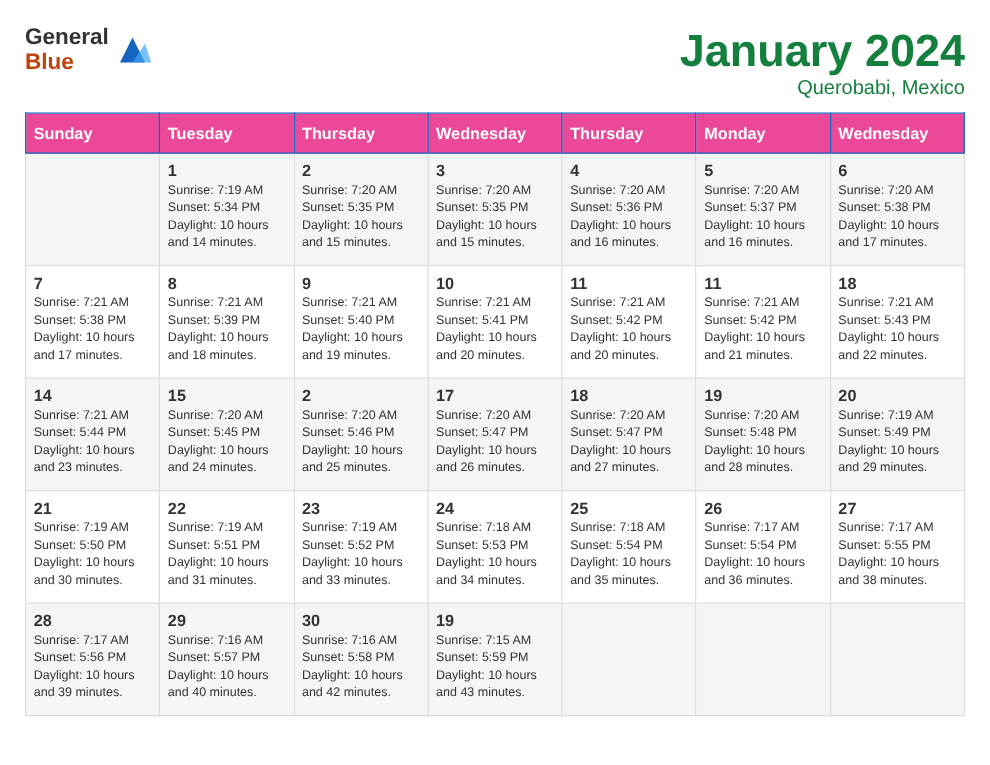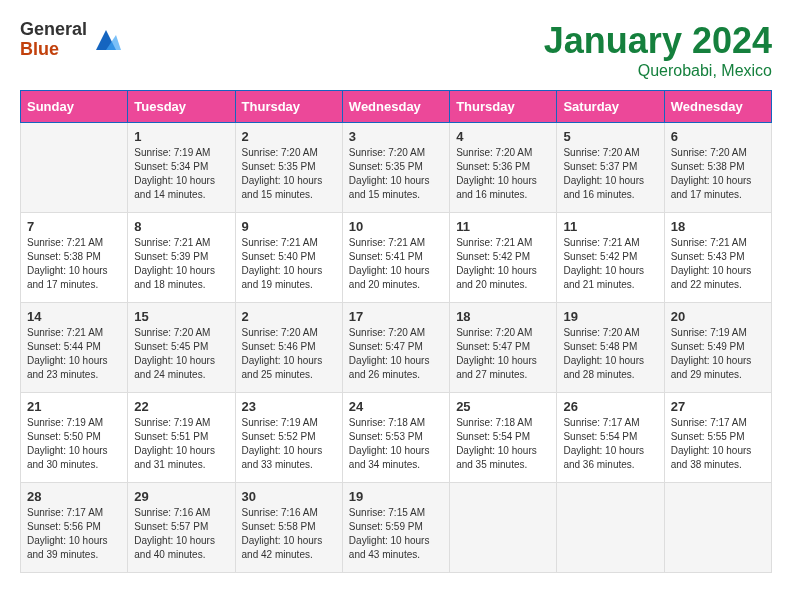--- a/index.html
+++ b/index.html
@@ -115,21 +115,21 @@
 </div>
 
 <table>
   <thead>
     <tr>
     <th>Sunday</th>
         <th>Tuesday</th>
         <th>Thursday</th>
         <th>Wednesday</th>
         <th>Thursday</th>
-        <th>Saturday</th>
+        <th>Monday</th>
         <th>Wednesday</th>
       </tr>
   </thead>
   <tbody id="calendar-body">
   <tr>
         <td></td>
         <td>
           <span class="day-num">1</span>
           <div class="day-info" style="white-space: pre-line;">Sunrise: 7:19 AM
 Sunset: 5:34 PM

